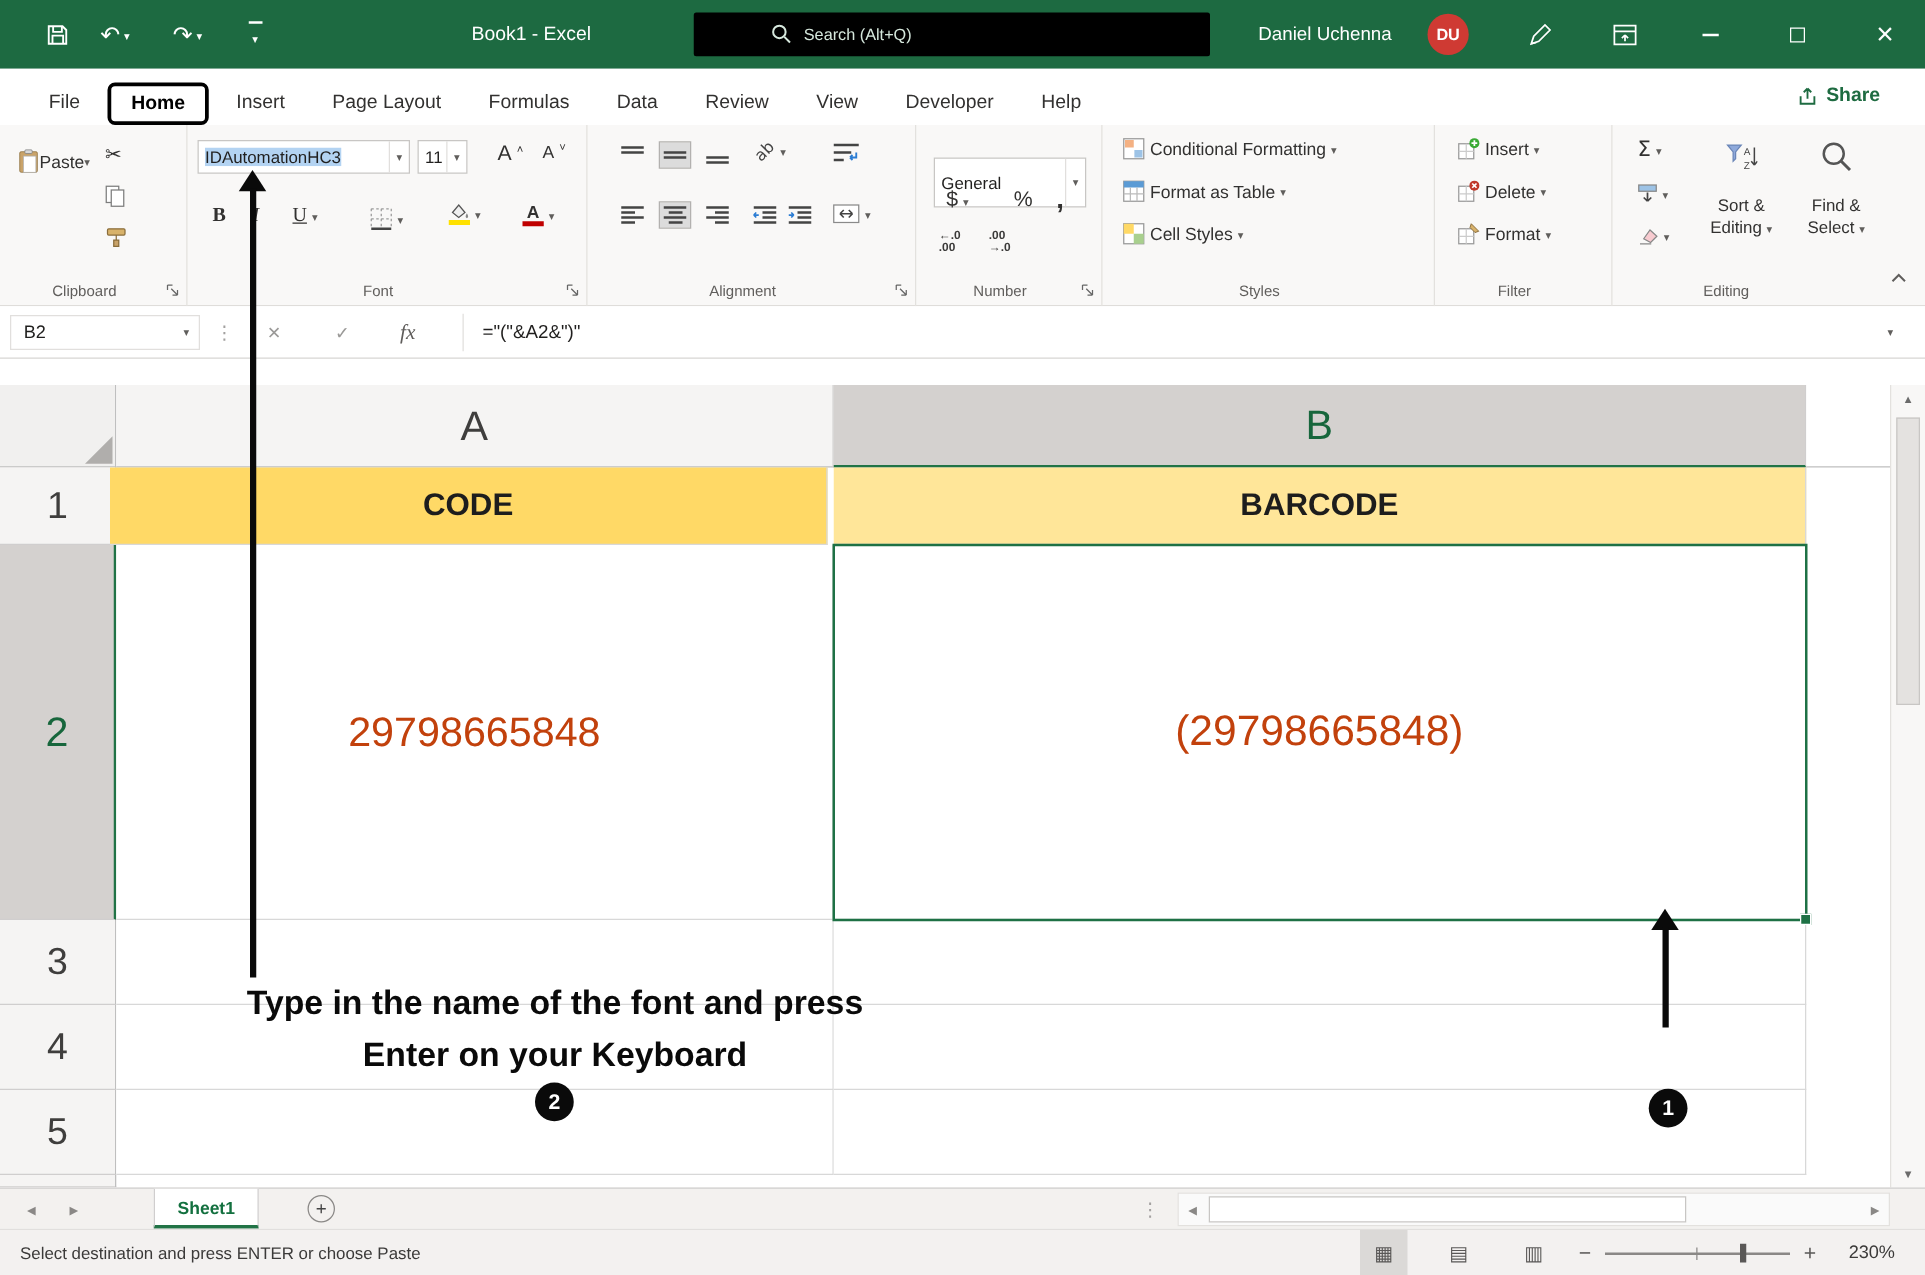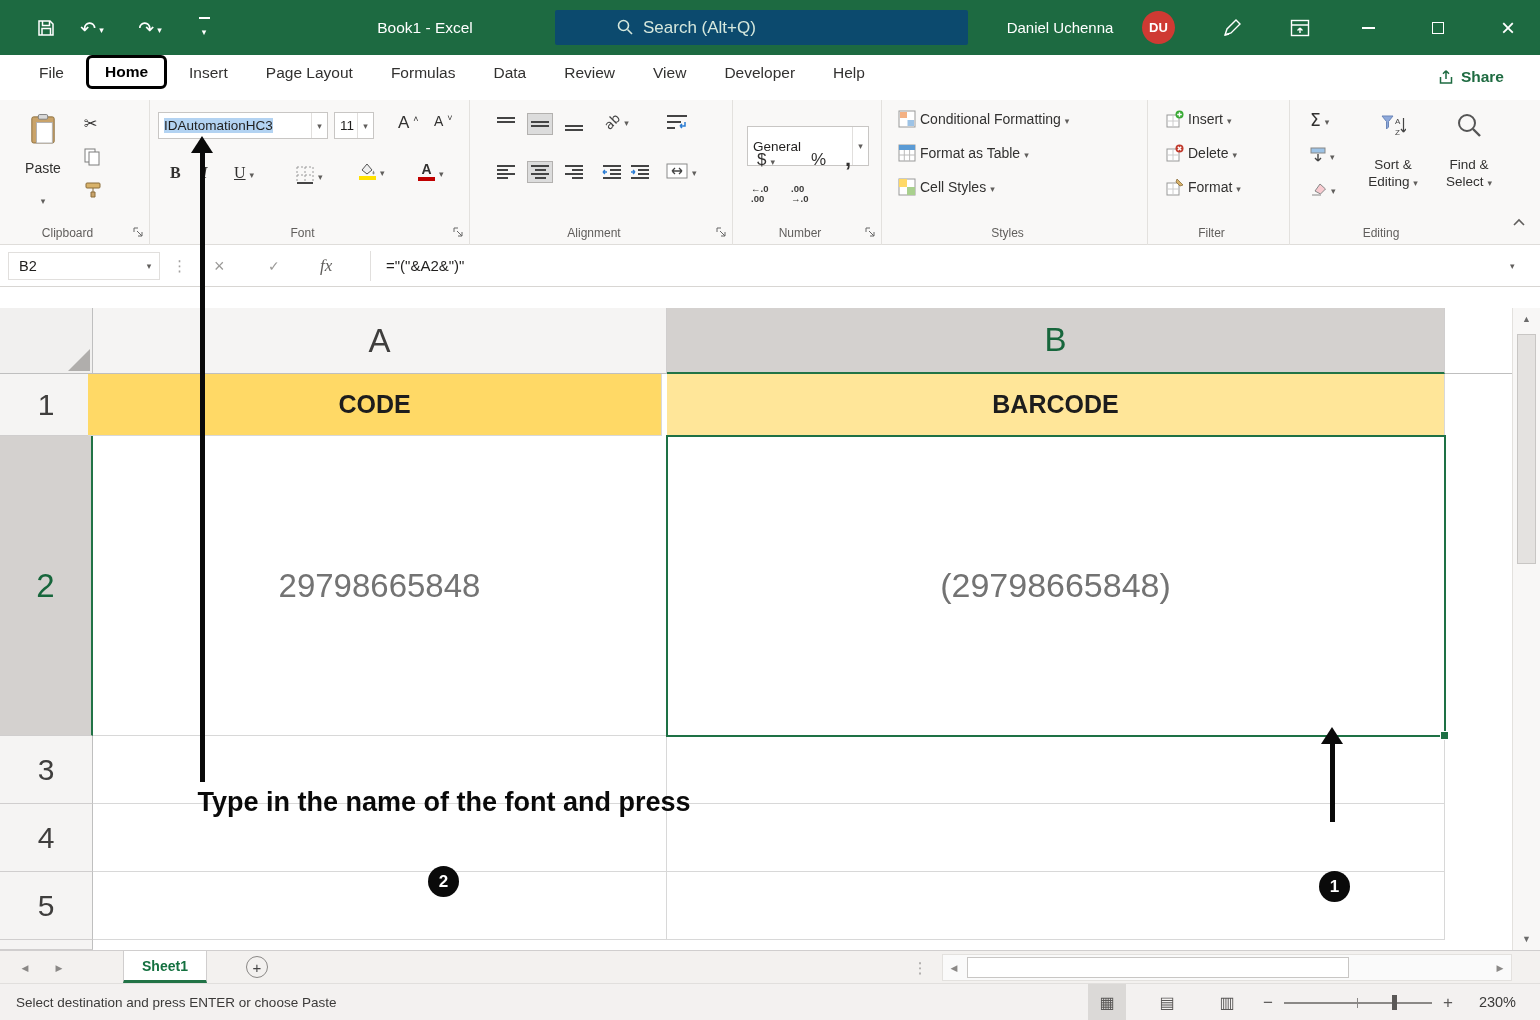--- a/index.html
+++ b/index.html
@@ -24,30 +24,30 @@
   .vw-break::after{content:"▥";font-size:16px;color:#5a5857}
   .close-glyph::after{content:"×";font-size:24px;color:#fff;line-height:1}
 
   
   .titlebar{position:absolute;left:0;top:0;width:1540px;height:55px;background:#1d6a41;color:#fff}
   .tb-btn{position:absolute;top:0;height:55px;width:44px;display:flex;align-items:center;justify-content:center;gap:3px;cursor:default}
   .tb-glyph{font-size:19px;color:#fff;font-family:"DejaVu Sans",sans-serif}
   .qat-line{display:flex;flex-direction:column;align-items:center}
   .qat-line i{display:block;width:11px;height:2px;background:#fff;margin-bottom:2px}
   .tb-title{position:absolute;left:290px;top:0;width:270px;height:55px;line-height:55px;text-align:center;font-size:15.5px;color:#fff;white-space:nowrap}
-  .tb-search{position:absolute;left:555px;top:10px;width:413px;height:35px;background:#0c4a6e;border-radius:2px;display:flex;align-items:center;padding-left:48px;font-size:17px;color:#d6e8dd}
+  .tb-search{position:absolute;left:555px;top:10px;width:413px;height:35px;background:#000000;border-radius:2px;display:flex;align-items:center;padding-left:48px;font-size:13px;color:#d6e8dd}
   .tb-search svg{position:absolute;left:62px;top:9px}
   .tb-search span{margin-left:40px}
   .tb-user{position:absolute;left:990px;top:0;width:140px;height:55px;line-height:55px;text-align:center;font-size:15px;color:#fff;white-space:nowrap}
   .tb-avatar{position:absolute;left:1142px;top:11px;width:33px;height:33px;border-radius:50%;background:#cf3a33;color:#fff;font-size:13px;font-weight:700;display:flex;align-items:center;justify-content:center}
   .min-glyph{width:13px;height:2px;background:#fff}
   .max-glyph{width:12px;height:12px;border:1.5px solid #fff}
 
   
-  .tabrow{position:absolute;top:55px;left:0;width:1540px;height:45px;background:#fff;display:flex;align-items:flex-start;padding-left:20px}
+  .tabrow{position:absolute;top:55px;left:0;width:1540px;height:45px;background:#fff;display:flex;align-items:flex-end;padding-left:20px}
   .rtab{font-size:15.5px;color:#323130;padding:9px 19px;white-space:nowrap}
   .rtab.home-annotated{font-weight:700;color:#000;border:3.5px solid #000;border-radius:6px;padding:5px 16px;margin:0 3px}
   .share-btn{position:absolute;right:26px;top:7px;display:flex;align-items:center;gap:7px;font-size:15.5px;color:#1e6b41;font-weight:600;padding:6px 10px}
 
   
   .ribbon{position:absolute;top:100px;left:0;width:1540px;height:145px;background:#f9f8f7;border-bottom:1px solid #dfddda}
   .rgroup{position:absolute;top:0;height:145px;border-right:1px solid #e3e1de}
   .rgroup-label{position:absolute;bottom:5px;left:0;right:14px;text-align:center;font-size:12px;color:#605e5c}
   .launcher{position:absolute;bottom:7px;right:5px;width:12px;height:12px}
   .ric{position:absolute;display:flex;align-items:center;gap:4px;color:#323130}
@@ -76,21 +76,21 @@
   .grid{position:absolute;left:0;top:308px;width:1512px;height:642px;background:#fff;overflow:hidden}
   .gh{position:absolute;display:flex;align-items:center;justify-content:center}
   .corner{left:0;top:0;width:93px;height:66px;background:#f1f0ef;border-right:1px solid #bfbfbf;border-bottom:1px solid #bfbfbf}
   .corner::after{content:"";position:absolute;right:2px;bottom:2px;width:0;height:0;border-left:22px solid transparent;border-bottom:22px solid #b0aeac}
   .colhead{top:0;height:66px;font-size:33px;color:#3f3e3d;background:#f5f4f3;border-right:1px solid #d0cece;border-bottom:1px solid #bfbfbf}
   .colhead.sel{background:#d4d1cf;color:#17663c;border-bottom:2px solid #217346}
   .rowhead{left:0;width:93px;font-size:30px;color:#3f3e3d;background:#f5f4f3;border-right:1px solid #bfbfbf;border-bottom:1px solid #d0cece}
   .rowhead.sel{background:#d4d1cf;color:#17663c;border-right:2px solid #217346;font-size:33px}
   .cell{position:absolute;display:flex;align-items:center;justify-content:center;border-right:1px solid #d8d8d8;border-bottom:1px solid #d8d8d8;background:#fff}
   .cell.hdr{font-weight:700;font-size:25px;color:#1d1d1d}
-  .cell.val{font-size:33px;color:#737373}
+  .cell.val{font-size:33px;color:#c2410c}
   .sel-rect{position:absolute;left:666px;top:127px;width:780px;height:302px;border:2px solid #1e7145;pointer-events:none}
   .sel-handle{position:absolute;left:1440px;top:423px;width:9px;height:9px;background:#1e7145;border:1px solid #fff}
 
   
   .vsb{position:absolute;left:1512px;top:308px;width:28px;height:642px;background:#f8f7f6;border-left:1px solid #e3e1de}
   .vsb .btn{position:absolute;left:0;width:27px;height:22px;display:flex;align-items:center;justify-content:center}
   .vsb .thumb{position:absolute;left:4px;top:26px;width:19px;height:230px;background:#e4e2e0;border:1px solid #c8c6c4}
 
   
   .sheetbar{position:absolute;left:0;top:950px;width:1540px;height:33px;background:#f3f1ef;border-top:1px solid #d0cece}
@@ -197,21 +197,21 @@
           <path d="M8 10V1.8M8 1.8L5 4.8M8 1.8l3 3" stroke="#1e6b41" stroke-width="1.5" fill="none"></path>
           <path d="M2.5 8v6h11V8" stroke="#1e6b41" stroke-width="1.5" fill="none"></path>
         </svg>
       <span>Share</span>
     </div>
   </div>
 
   <div class="ribbon">
 
     <div class="rgroup" style="left:0;width:150px">
-      <div class="ric" style="left:14px;top:12px;width:58px;flex-direction:column;gap:14px">
+      <div class="ric" style="left:14px;top:12px;width:58px;flex-direction:row;gap:0">
         <svg width="28" height="34" viewBox="0 0 30 34">
           <rect x="3" y="4" width="24" height="28" rx="2" fill="#c9a36a" stroke="#8a6d3b"></rect>
           <rect x="8" y="10" width="17" height="22" fill="#fff" stroke="#b0b0b0"></rect>
           <rect x="10" y="1.5" width="10" height="5" rx="1.5" fill="#d9d9d9" stroke="#7d7d7d"></rect>
         </svg>
         <span class="rbtn-label">Paste</span>
         <span class="caret"></span>
       </div>
       <div class="ric glyph-d" style="left:84px;top:14px;font-size:16px">✂</div>
       <div class="ric" style="left:84px;top:48px">
@@ -582,20 +582,21 @@
     <div class="zoom-tick"></div>
     <div class="zoom-thumb"></div>
     <div class="zoom-plus" style="left:1436px">+</div>
     <div class="zoom-val">230%</div>
   </div>
 
   <div class="anno arrow-head" style="left:191px;top:136px"></div>
   <div class="anno arrow-line" style="left:200px;top:151px;width:5px;height:631px"></div>
   <div class="anno anno-text" style="left:118px;top:781px;width:652px">
     <div>Type in the name of the font and press</div>
+    <div>Enter on your Keyboard</div>
   </div>
   <div class="anno anno-badge" style="left:428px;top:866px">2</div>
 
   <div class="anno arrow-head" style="left:1321px;top:727px"></div>
   <div class="anno arrow-line" style="left:1330px;top:742px;width:5px;height:80px"></div>
   <div class="anno anno-badge" style="left:1319px;top:871px">1</div>
 
 </div>
 
 </body></html>

